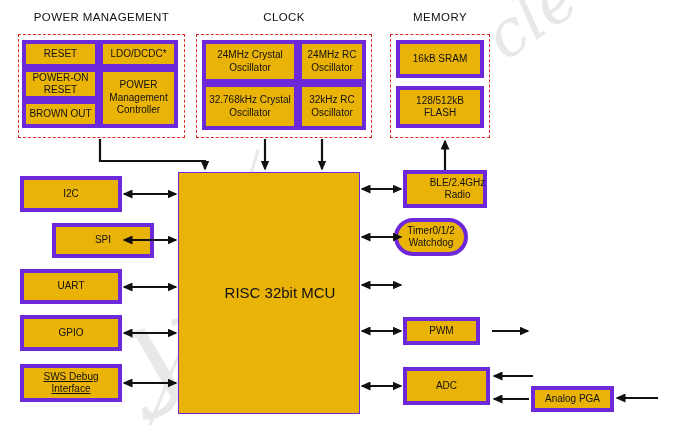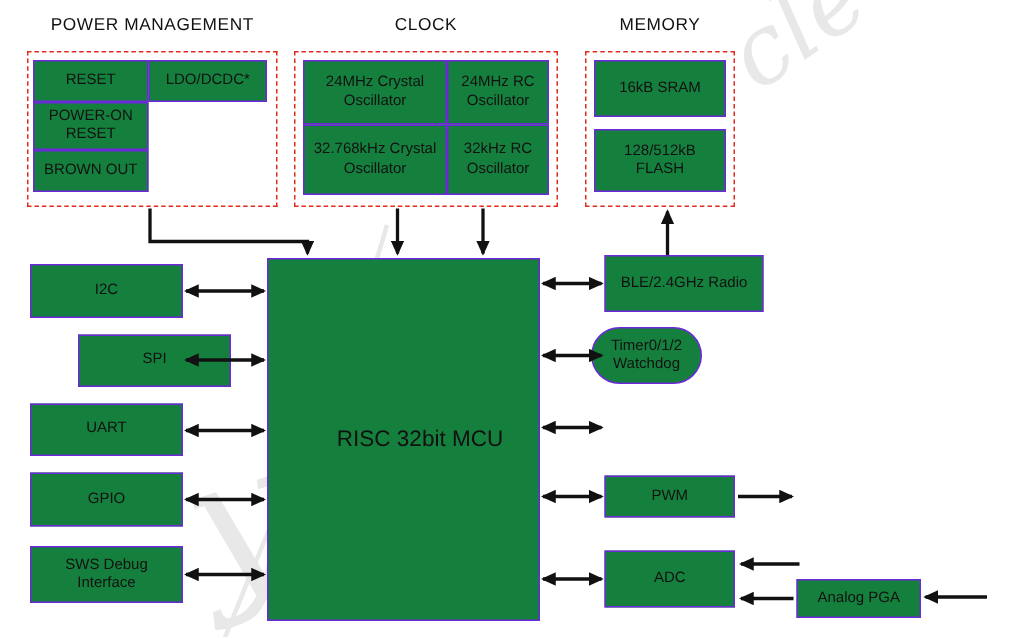--- a/index.html
+++ b/index.html
@@ -1,20 +1,20 @@
 <!DOCTYPE html>
 <html><head>
 <meta charset="utf-8">
 <style>
   html,body{margin:0;padding:0;background:#fff;}
   #page{position:relative;width:682px;height:425px;background:#ffffff;overflow:hidden;
         font-family:"Liberation Sans","DejaVu Sans",sans-serif;color:#111;}
   .hdr{position:absolute;font-size:11.5px;letter-spacing:.4px;text-align:center;color:#111;z-index:3;}
   .group{position:absolute;border:1.6px dashed #e02b20;box-sizing:border-box;background:transparent;z-index:1;}
-  .box{position:absolute;background:#15803d;border:1px solid #6d28d9;box-sizing:border-box;
+  .box{position:absolute;background:#eab308;border:4px solid #6d28d9;box-sizing:border-box;
        display:flex;align-items:center;justify-content:center;text-align:center;
        font-size:10px;line-height:1.25;padding:2px;z-index:2;}
   #mcu-box{font-size:15px;border-width:1.4px;padding-left:24px;}
   #wires{position:absolute;left:0;top:0;z-index:2;pointer-events:none;}
   #watermark{position:absolute;left:0;top:0;z-index:0;pointer-events:none;}
 </style>
 </head>
 <body>
 
 <div id="page">
@@ -32,40 +32,41 @@
   <div class="hdr" style="left:390px;top:11px;width:100px;">MEMORY</div>
 
   <div class="group" style="left:18px;top:34px;width:167px;height:104px;"></div>
   <div class="group" style="left:196px;top:34px;width:176px;height:104px;"></div>
   <div class="group" style="left:390px;top:34px;width:100px;height:104px;"></div>
 
   <div class="box" style="left:22px;top:40px;width:77px;height:28px;">RESET</div>
   <div class="box" style="left:22px;top:68px;width:77px;height:32px;">POWER-ON RESET</div>
   <div class="box" style="left:22px;top:100px;width:77px;height:28px;">BROWN OUT</div>
   <div class="box" style="left:99px;top:40px;width:79px;height:28px;">LDO/DCDC*</div>
+  <div class="box" style="left:99px;top:68px;width:79px;height:60px;">POWER Management Controller</div>
 
   <div class="box" style="left:202px;top:40px;width:96px;height:43px;">24MHz Crystal Oscillator</div>
   <div class="box" style="left:298px;top:40px;width:68px;height:43px;">24MHz RC Oscillator</div>
   <div class="box" style="left:202px;top:83px;width:96px;height:47px;">32.768kHz Crystal Oscillator</div>
   <div class="box" style="left:298px;top:83px;width:68px;height:47px;">32kHz RC Oscillator</div>
 
   <div class="box" style="left:396px;top:40px;width:88px;height:38px;">16kB SRAM</div>
   <div class="box" style="left:396px;top:86px;width:88px;height:42px;padding:2px 9px;">128/512kB FLASH</div>
 
   <div class="box" id="mcu-box" style="left:178px;top:172px;width:182px;height:242px;">RISC 32bit MCU</div>
 
   <div class="box" style="left:20px;top:176px;width:102px;height:36px;">I2C</div>
   <div class="box" style="left:20px;top:223px;width:102px;height:35px;margin-left:32px;">SPI</div>
   <div class="box" style="left:20px;top:269px;width:102px;height:35px;">UART</div>
   <div class="box" style="left:20px;top:315px;width:102px;height:36px;">GPIO</div>
-  <div class="box" style="left:20px;top:364px;width:102px;height:38px;padding:2px 12px;">SWS Debug Interface</div>
+  <div class="box" style="left:20px;top:364px;width:102px;height:38px;padding:2px 12px;text-decoration:underline;">SWS Debug Interface</div>
 
-  <div class="box" style="left:403px;top:170px;width:106px;height:38px;">BLE/2.4GHz Radio</div>
+  <div class="box" style="left:403px;top:170px;width:84px;height:38px;padding-left:27px;">BLE/2.4GHz Radio</div>
   <div class="box" style="left:394px;top:218px;width:74px;height:38px;border-radius:19px;">Timer0/1/2 Watchdog</div>
-  <div class="box" style="left:403px;top:317px;width:87px;height:28px;">PWM</div>
+  <div class="box" style="left:403px;top:317px;width:77px;height:28px;">PWM</div>
   <div class="box" style="left:403px;top:367px;width:87px;height:38px;">ADC</div>
 
   <div class="box" style="left:531px;top:386px;width:83px;height:26px;">Analog PGA</div>
 
   <svg id="wires" width="682" height="425">
     <defs>
       <marker id="arr" markerUnits="userSpaceOnUse" markerWidth="10" markerHeight="9" refX="8.5" refY="4.5" orient="auto-start-reverse">
         <polygon points="0,0 10,4.5 0,9" fill="#111"></polygon>
       </marker>
     </defs>

